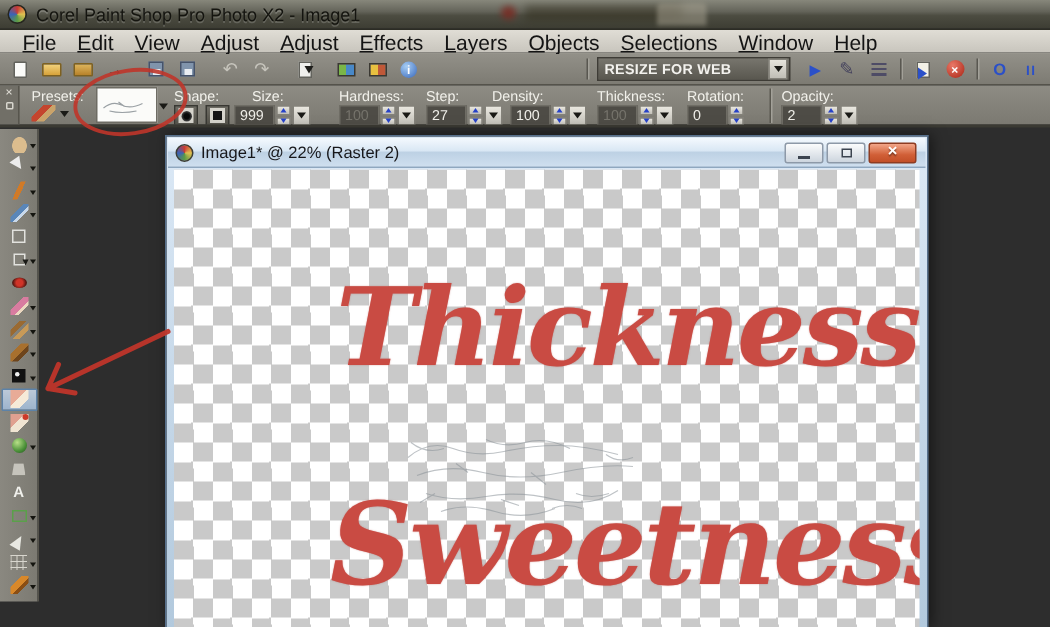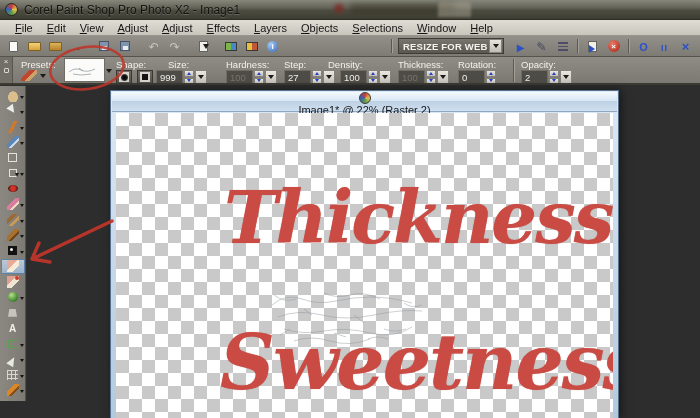--- a/index.html
+++ b/index.html
@@ -18,21 +18,21 @@
     background:#7a2a22; filter:blur(2px); opacity:.85; }
   .blur-bar { position:absolute; left:350px; top:4px; width:105px; height:10px;
     background:#33301f; filter:blur(3px); opacity:.55; }
   .blur-tab { position:absolute; left:438px; top:2px; width:33px; height:15px; border-radius:3px 3px 0 0;
     background:#a8a392; filter:blur(1.5px); opacity:.5; }
 
   
   .menubar { position:absolute; left:0; top:20px; width:700px; height:16px;
     background:linear-gradient(#e0ddd5,#c8c5bd); border-bottom:1px solid #96948c;
     display:flex; align-items:center; padding-left:8px; }
-  .menu-item { display:inline-block; font-size:11px; color:#141414; padding:1px 7px; cursor:default; }
+  .menu-item { display:inline-block; font-size:14px; color:#141414; padding:1px 7px; cursor:default; }
   .menu-item::first-letter { text-decoration:underline; }
 
   
   .stdbar { position:absolute; left:0; top:36px; width:700px; height:21px;
     background:linear-gradient(#929088,#7d7b73); border-bottom:1px solid #55534b;
     display:flex; align-items:center; padding-left:3px; overflow:hidden; }
   .ti { width:21px; height:17px; display:flex; align-items:center; justify-content:center; flex:none; }
   .vsep { width:1px; height:14px; background:#595750; box-shadow:1px 0 0 #a3a199; margin:0 4px; flex:none; }
   .gap { flex:none; }
 
@@ -45,21 +45,21 @@
   .s-undo::before { content:"\21B6"; color:#c6c4bc; font-size:12px; }
   .s-redo::before { content:"\21B7"; color:#c6c4bc; font-size:12px; }
   .s-pagep { width:9px; height:11px; background:#efefec; border:1px solid #63635d; position:relative; }
   .s-pagep::after { content:""; position:absolute; right:-2px; bottom:-1px; border:3px solid transparent; border-top:5px solid #1d1d1a; }
   .s-pal { width:12px; height:9px; border:1px solid #3a3832; background:linear-gradient(90deg,#7ab648 50%,#4888c8 50%); }
   .s-pal2 { width:12px; height:9px; border:1px solid #3a3832; background:linear-gradient(90deg,#e8c040 50%,#c05838 50%); }
   .s-info { width:11px; height:11px; border-radius:50%; background:radial-gradient(circle at 35% 30%,#a6cdf4,#3767bb);
     color:#fff; font-size:8px; font-weight:bold; display:flex; align-items:center; justify-content:center; }
   .s-info::before { content:"i"; }
 
-  .combo { width:106px; height:16px; background:linear-gradient(#77756d,#59574f); border:1px solid #3e3c36;
+  .combo { width:129px; height:16px; background:linear-gradient(#77756d,#59574f); border:1px solid #3e3c36;
     display:flex; align-items:center; flex:none; margin-left:2px; }
   .combo-label { flex:1; color:#f3f2ee; font-size:9.5px; font-weight:bold; padding-left:4px; letter-spacing:.2px; white-space:nowrap; overflow:hidden; }
   .combo-dd { width:13px; height:14px; margin-right:1px; background:linear-gradient(#e6e4dc,#c0beb6); border:1px solid #84827a;
     display:flex; align-items:center; justify-content:center; }
   .tri-dn { width:0; height:0; border:3px solid transparent; border-top:4px solid #1a1a16; margin-top:3px; }
 
   .s-play::before { content:"\25B6"; color:#2b50c8; font-size:10px; }
   .s-pencil::before { content:"\270E"; color:#46445e; font-size:12px; }
   .s-list { width:10px; height:9px; background:repeating-linear-gradient(#4e4c66 0 1.5px, transparent 1.5px 3.5px); }
   .s-run { width:9px; height:11px; background:#f2f0e6; border:1px solid #63635d; position:relative; }
@@ -139,21 +139,21 @@
   .t-pen { width:0; height:0; border:4px solid transparent; border-bottom:9px solid #e8e8e2; transform:rotate(30deg); }
   .t-mesh { width:11px; height:10px; background-image:linear-gradient(#d8d6ce 1px,transparent 1px),linear-gradient(90deg,#d8d6ce 1px,transparent 1px); background-size:4px 4px; }
   .t-oil { background:linear-gradient(135deg,transparent 30%,#d8882a 30% 55%,#8a4e14 55% 70%,transparent 70%); }
 
   
   .doc-window { position:absolute; left:110px; top:90px; width:509px; height:328px;
     background:linear-gradient(#dce9f6,#b2c9dd); border:1px solid #57708c; border-bottom:none;
     box-shadow:2px 0 9px rgba(0,0,0,.5); }
   .doc-titlebar { position:absolute; left:1px; top:1px; right:1px; height:20px;
     background:linear-gradient(180deg,#f4f9fe 0%,#d9e7f4 45%,#bdd1e4 50%,#cfdfef 100%);
-    display:flex; align-items:center; border-bottom:1px solid #8fa7bf;flex-direction:column; }
+    display:flex; align-items:center; border-bottom:1px solid #8fa7bf; }
   .doc-icon { width:12px; height:12px; margin:0 5px 0 5px; border-radius:50%;
     background:conic-gradient(#c93a34,#e0c050,#5a9a46,#3a62b8,#c93a34); border:1px solid #3c3c34; flex:none; }
   .doc-title { font-size:11px; color:#17171a; white-space:nowrap; }
   .doc-btns { margin-left:auto; margin-right:6px; display:flex; gap:2px; }
   .wbtn { width:26px; height:14px; border-radius:2px; border:1px solid #8d99a8;
     background:linear-gradient(#fbfcfd,#cdd5de); display:flex; align-items:center; justify-content:center; }
   .wbtn .min-g { width:8px; height:2px; background:#3c4450; margin-top:6px; }
   .wbtn .rest-g { width:7px; height:6px; border:1.5px solid #3c4450; }
   .wbtn.close { width:32px; background:linear-gradient(#f2a689,#d15f37 60%,#c24f28); border-color:#8e3c22;
     color:#fff; font-size:11px; font-weight:bold; text-shadow:0 1px 1px rgba(0,0,0,.4); }

